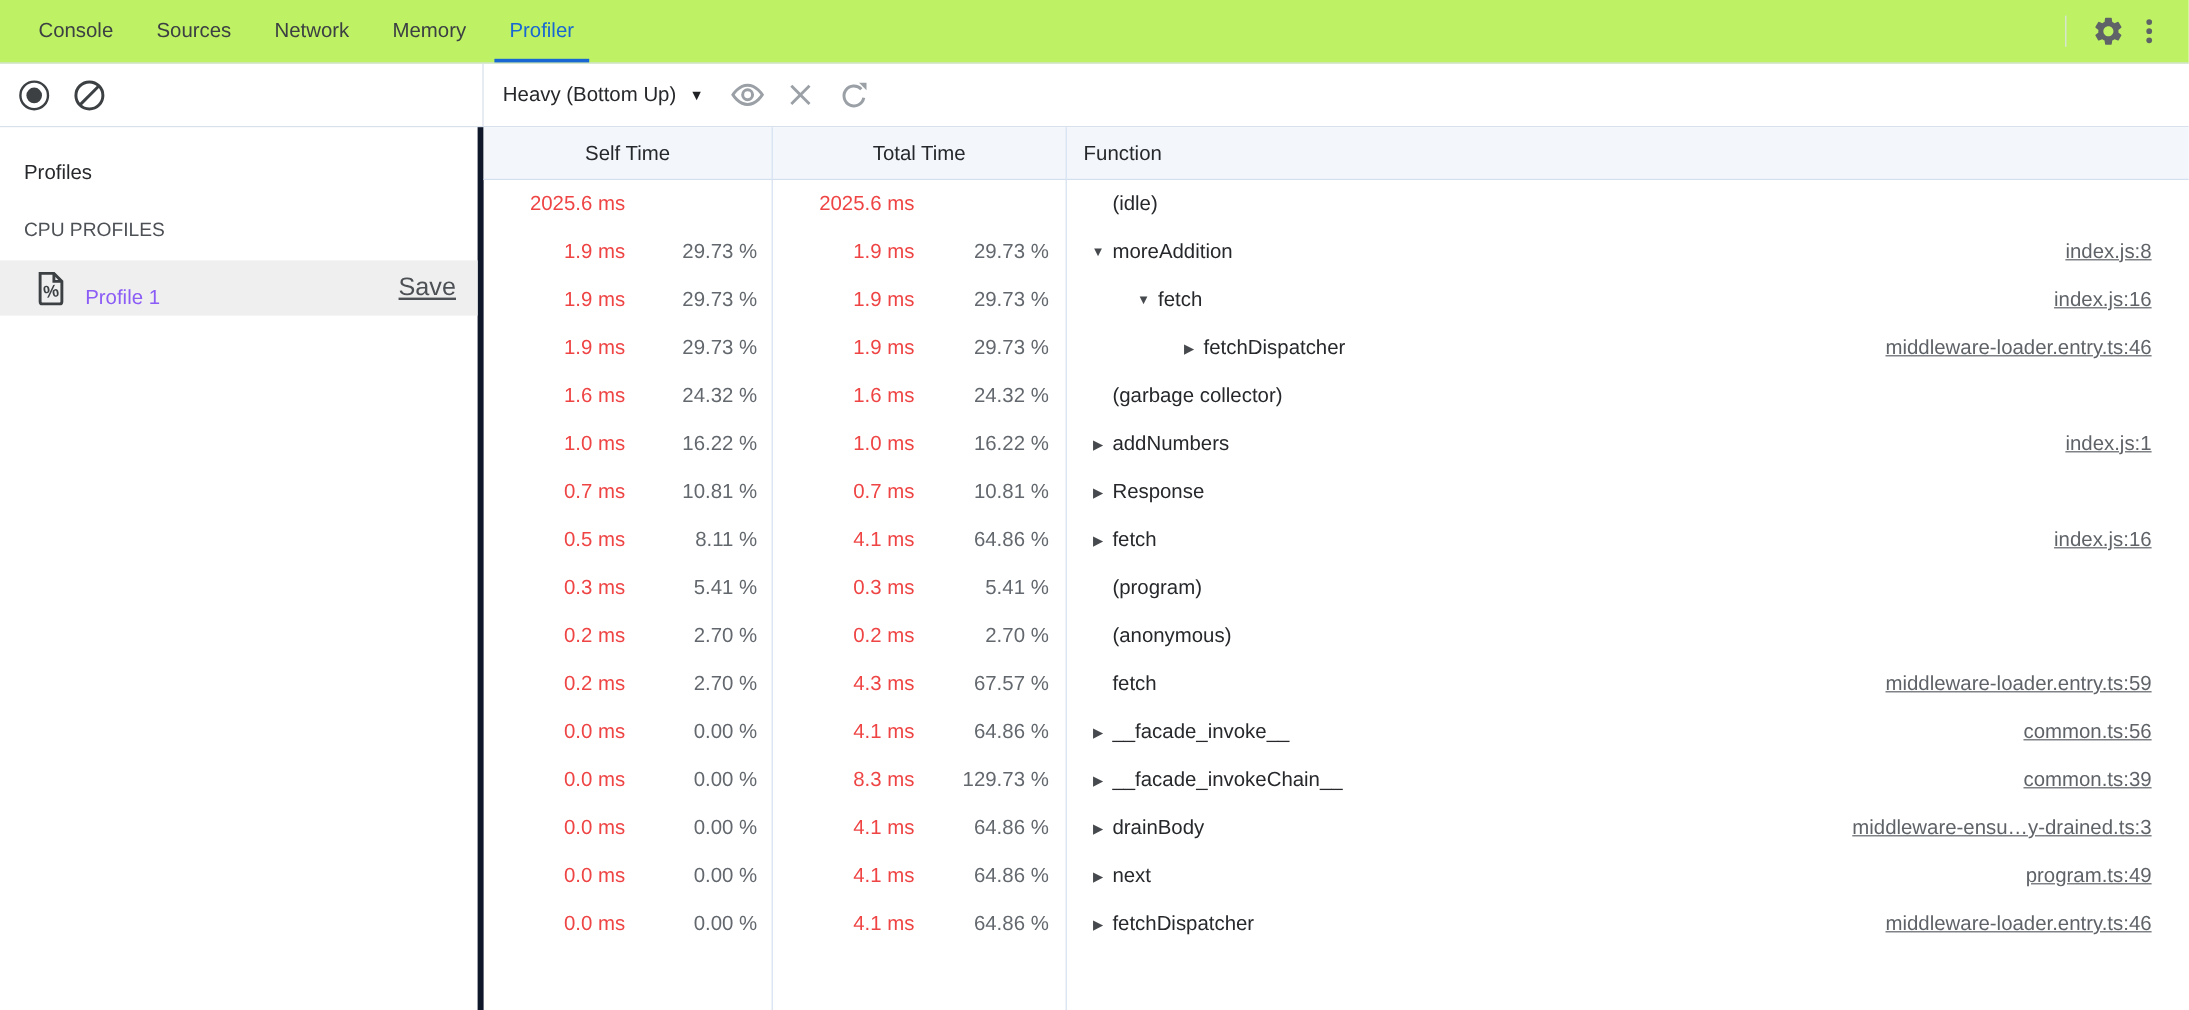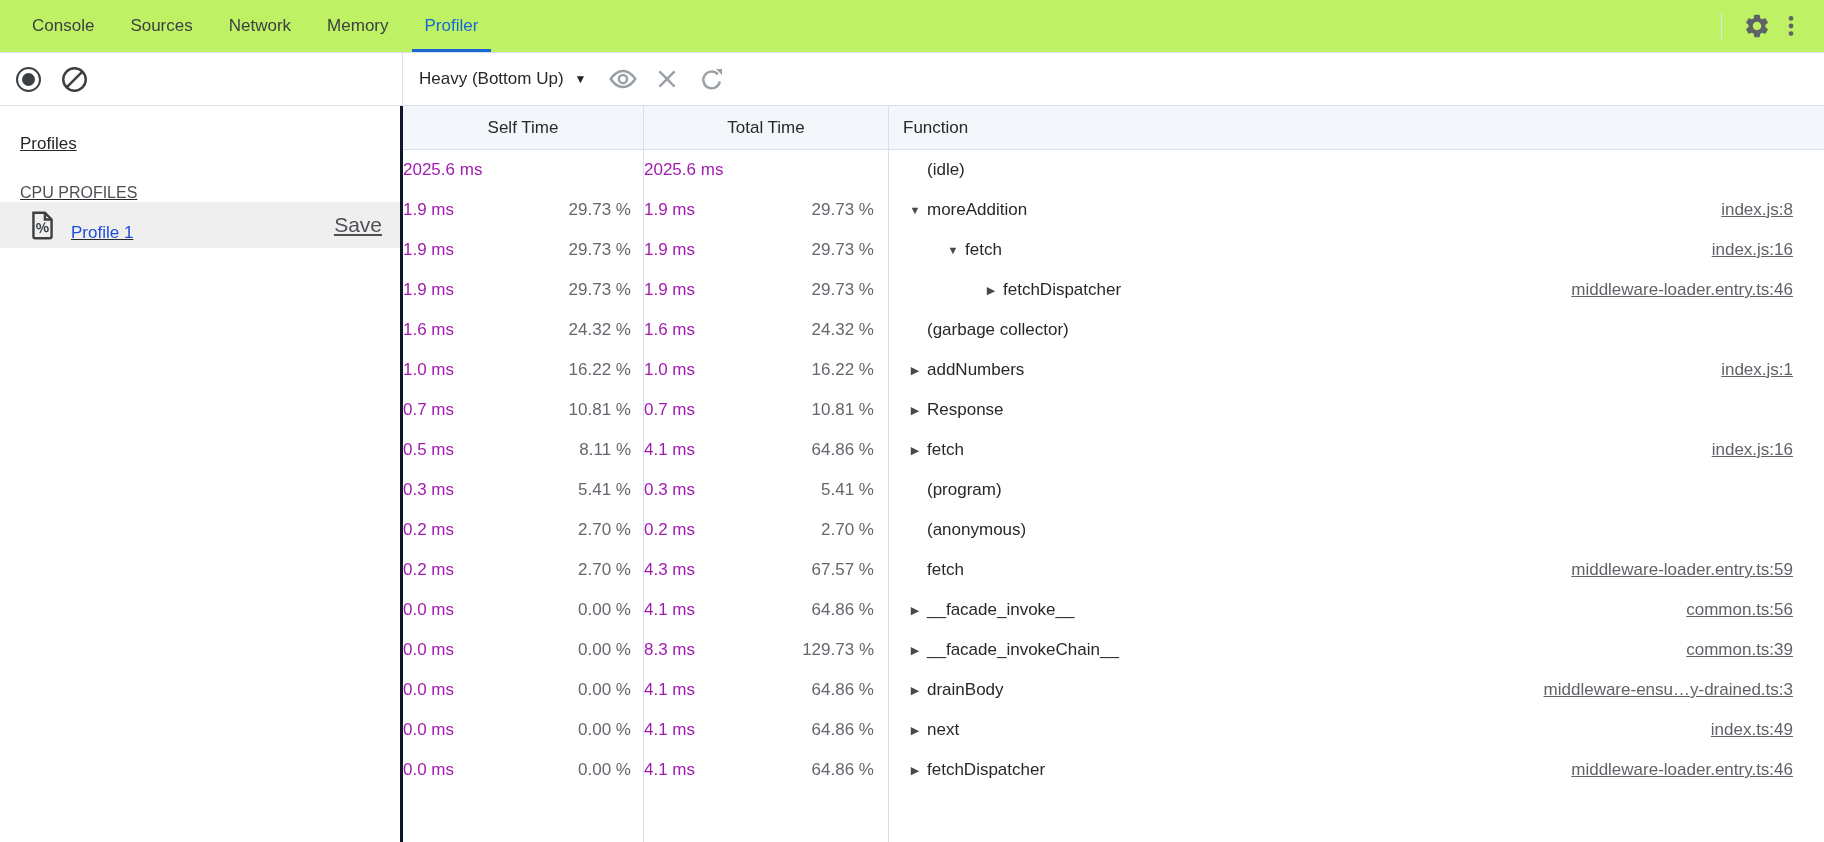--- a/index.html
+++ b/index.html
@@ -62,32 +62,31 @@
     font-size: 17px; color: #26282b; cursor: pointer; padding-right: 10px;
   }
   .caret { font-size: 12px; color: #202124; line-height: 1; }
 
   
   .content { flex: 1; display: flex; min-height: 0; }
 
   
   .sidebar {
     width: 403px; flex: 0 0 403px;
-    border-right: 3px solid #0f172a;
+    border-right: 5px solid #0f172a;
     padding-top: 28px;
-    text-decoration: underline;
   }
   .sb-heading { padding: 0 20px; font-size: 17px; color: #26282b; margin-bottom: 30px; }
-  .sb-section { padding: 0 20px; font-size: 16px; color: #4d5156; }
+  .sb-section { padding: 0 20px; font-size: 16px; color: #4d5156; margin-bottom: 15px; }
   .sb-item {
     height: 46px; background: #efefef;
     display: flex; align-items: center;
     padding: 0 18px 0 30px; gap: 16px; cursor: pointer;
   }
-  .sb-item-label { font-size: 17px; color: #1d4ed8; flex: 1; margin-top: 16px; }
+  .sb-item-label { font-size: 17px; color: #8b5cf6; flex: 1; margin-top: 16px; }
   .save-link { font-size: 21px; color: #4d5156; text-decoration: underline; cursor: pointer; }
 
   
   .main { flex: 1; display: flex; flex-direction: column; min-width: 0; }
   .thead {
     flex: 0 0 44px; display: flex;
     background: #f3f7fc;
     border-bottom: 1px solid #d4e0f0;
   }
   .th {
@@ -100,21 +99,21 @@
   .th.c-fn    { flex: 1; justify-content: flex-start; padding-left: 14px; border-right: none; }
 
   .tbody { flex: 1; display: flex; flex-direction: column; min-height: 0; }
   #rows { display: flex; flex-direction: column; }
   .trow { display: flex; flex: 0 0 40px; height: 40px; }
   .trow.filler { flex: 1 1 auto; height: auto; }
   .cell { border-right: 1px solid #d4e0f0; display: flex; align-items: center; }
   .cell.c-self  { width: 241px; flex: 0 0 241px; }
   .cell.c-total { width: 245px; flex: 0 0 245px; }
   .cell.c-fn    { flex: 1; border-right: none; padding-left: 14px; min-width: 0; }
-  .ms  { flex: 1; font-size: 17px; color: #a21caf; white-space: nowrap; }
+  .ms  { flex: 1; text-align: right; font-size: 17px; color: #ef4444; white-space: nowrap; }
   .cell.c-self  .pct { width: 122px; flex: 0 0 122px; padding-right: 12px; }
   .cell.c-total .pct { width: 126px; flex: 0 0 126px; padding-right: 14px; }
   .pct { text-align: right; font-size: 17px; color: #63686e; white-space: nowrap; }
   .indent { flex: 0 0 auto; }
   .arrow {
     width: 24px; flex: 0 0 24px;
     font-size: 11px; color: #46494d;
     display: flex; align-items: center; justify-content: center;
   }
   .fname { font-size: 17px; color: #26282b; white-space: pre; }
@@ -474,21 +473,21 @@
       <span class="pct">0.00 %</span>
     </div>
     <div class="cell c-total">
       <span class="ms">4.1 ms</span>
       <span class="pct">64.86 %</span>
     </div>
     <div class="cell c-fn">
       <span class="indent" style="width: 0px;"></span>
       <span class="arrow">▶</span>
       <span class="fname">next</span>
-      <span class="flink">index.ts:49</span>
+      <span class="flink">program.ts:49</span>
     </div>
   </div>
 
   <div class="trow">
     <div class="cell c-self">
       <span class="ms">0.0 ms</span>
       <span class="pct">0.00 %</span>
     </div>
     <div class="cell c-total">
       <span class="ms">4.1 ms</span>

